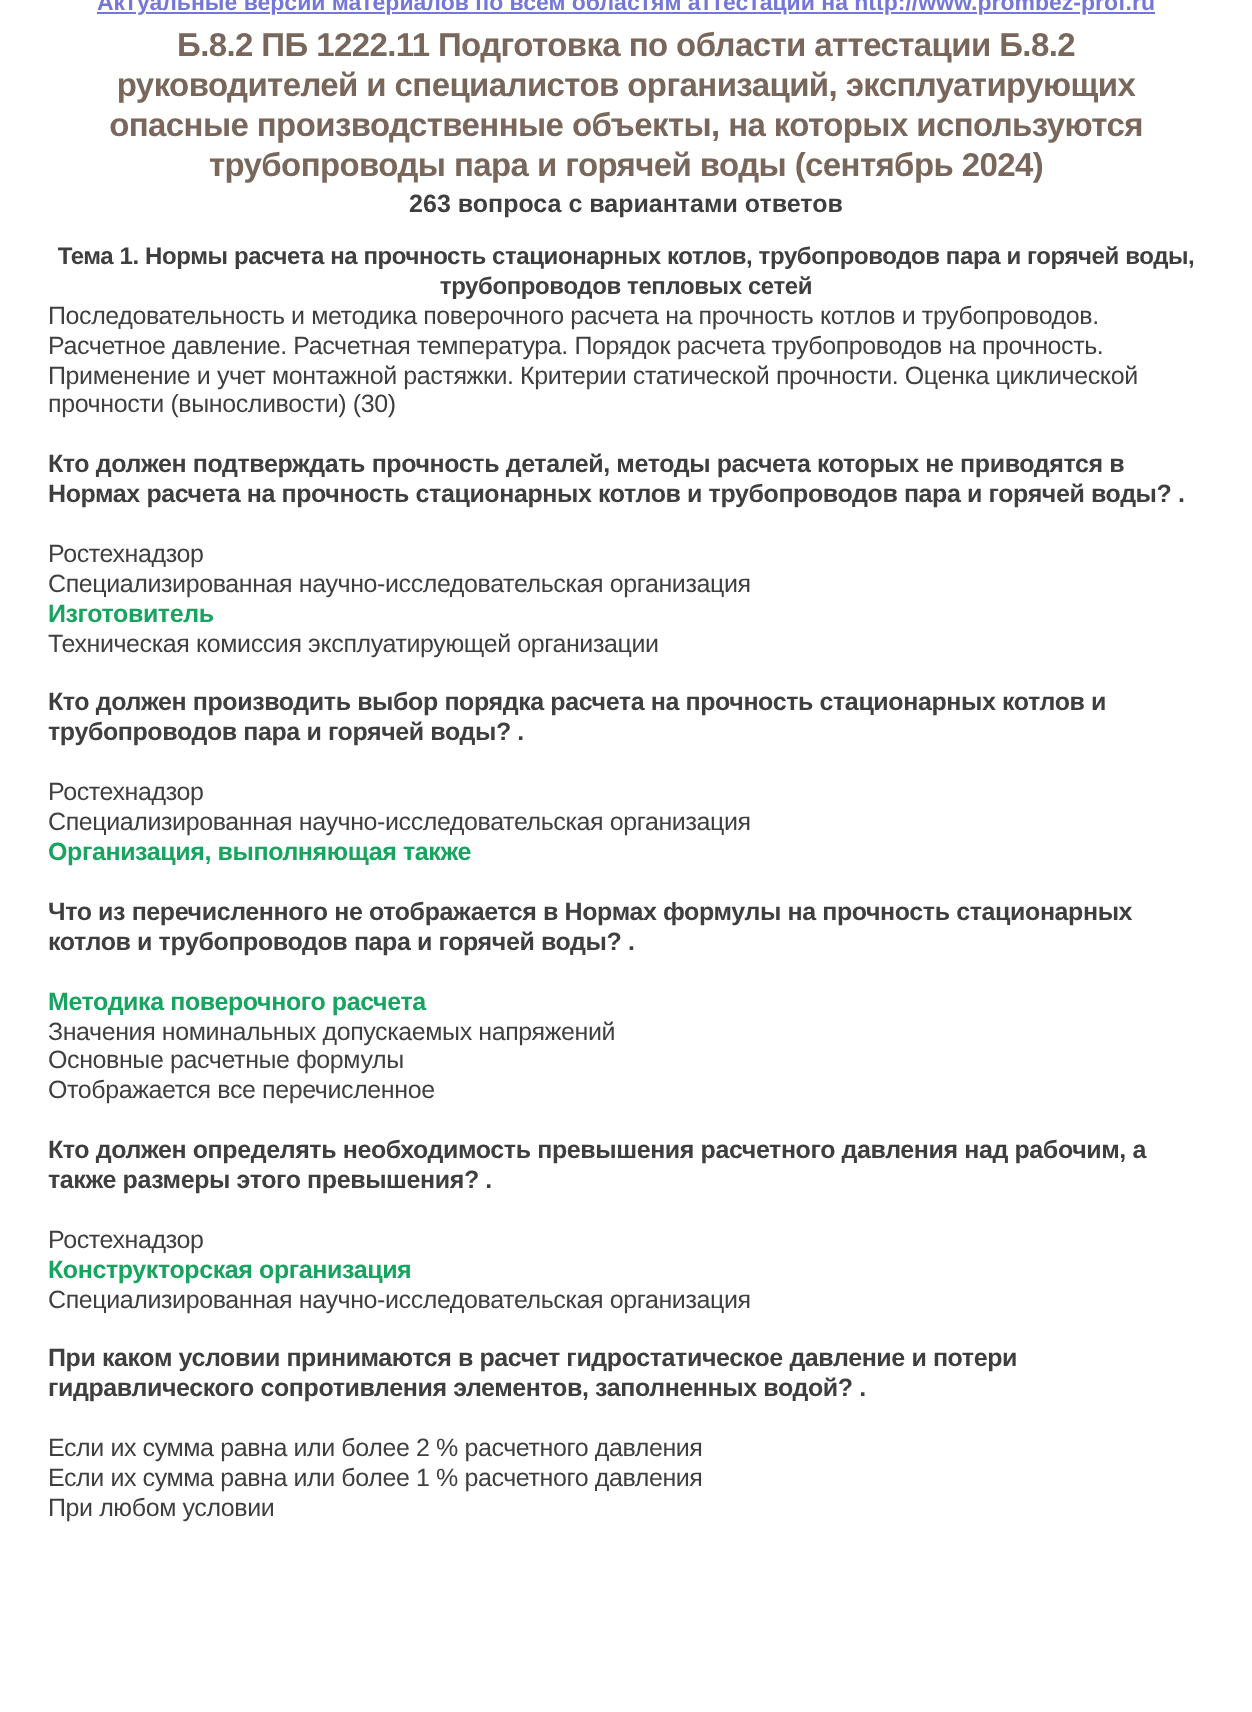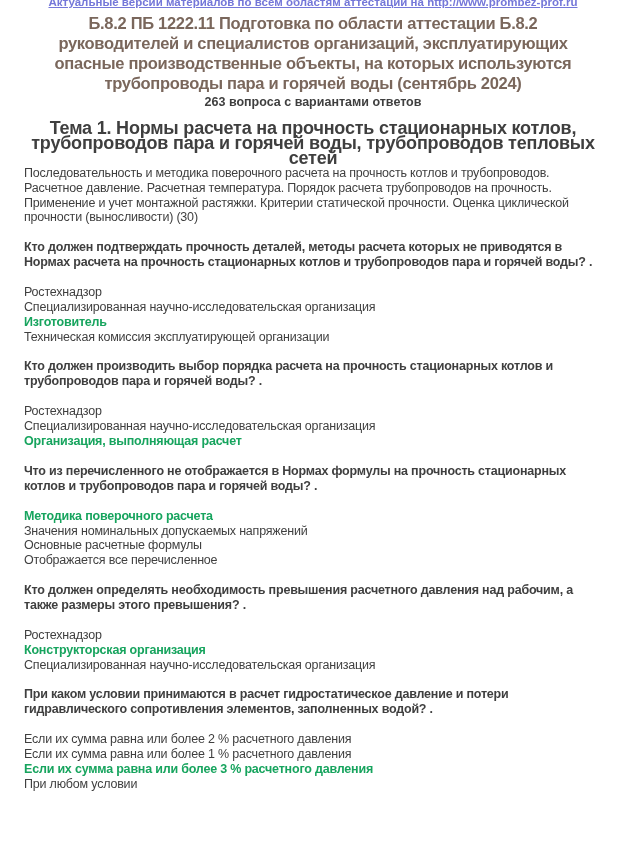--- a/index.html
+++ b/index.html
@@ -21,21 +21,21 @@
   }
   .top-link{color:var(--link-color);text-decoration:underline;}
   .doc-title{
     color:var(--title-color);font-weight:bold;font-size:16.5px;line-height:20px;
     text-align:center;margin:5px 6px 0 6px;letter-spacing:-0.3px;
   }
   .doc-subtitle{
     font-weight:bold;font-size:12.5px;line-height:15px;text-align:center;margin-top:2px;
   }
   .theme-title{
-    font-weight:bold;font-size:18px;line-height:15px;text-align:center;margin-top:11px;
+    font-weight:bold;font-size:12px;line-height:15px;text-align:center;margin-top:11px;
     letter-spacing:-0.2px;
   }
   .theme-desc{
     font-size:12.5px;line-height:14.8px;letter-spacing:-0.2px;
   }
   .question-block{margin-top:15px;}
   .question{
     font-weight:bold;font-size:12.5px;line-height:15px;letter-spacing:-0.2px;
   }
   .answers{margin-top:15px;}
@@ -68,21 +68,21 @@
           <div class="answer correct">Изготовитель</div>
           <div class="answer">Техническая комиссия эксплуатирующей организации</div>
         </div>
   </div>
 
   <div class="question-block">
     <div class="question">Кто должен производить выбор порядка расчета на прочность стационарных котлов и трубопроводов пара и горячей воды? .</div>
     <div class="answers">
           <div class="answer">Ростехнадзор</div>
           <div class="answer">Специализированная научно-исследовательская организация</div>
-          <div class="answer correct">Организация, выполняющая расчет</div>
+          <div class="answer correct">Организация, выполняющая также</div>
         </div>
   </div>
 
   <div class="question-block">
     <div class="question">Что из перечисленного не отображается в Нормах формулы на прочность стационарных котлов и трубопроводов пара и горячей воды? .</div>
     <div class="answers">
           <div class="answer correct">Методика поверочного расчета</div>
           <div class="answer">Значения номинальных допускаемых напряжений</div>
           <div class="answer">Основные расчетные формулы</div>
           <div class="answer">Отображается все перечисленное</div>
@@ -96,19 +96,18 @@
           <div class="answer correct">Конструкторская организация</div>
           <div class="answer">Специализированная научно-исследовательская организация</div>
         </div>
   </div>
 
   <div class="question-block">
     <div class="question">При каком условии принимаются в расчет гидростатическое давление и потери гидравлического сопротивления элементов, заполненных водой? .</div>
     <div class="answers">
           <div class="answer">Если их сумма равна или более 2 % расчетного давления</div>
           <div class="answer">Если их сумма равна или более 1 % расчетного давления</div>
-          <div class="answer correct">Если их сумма равна или более 3 % расчетного давления</div>
           <div class="answer">При любом условии</div>
         </div>
   </div>
 </div>
 
 </div>
 
 </body></html>

